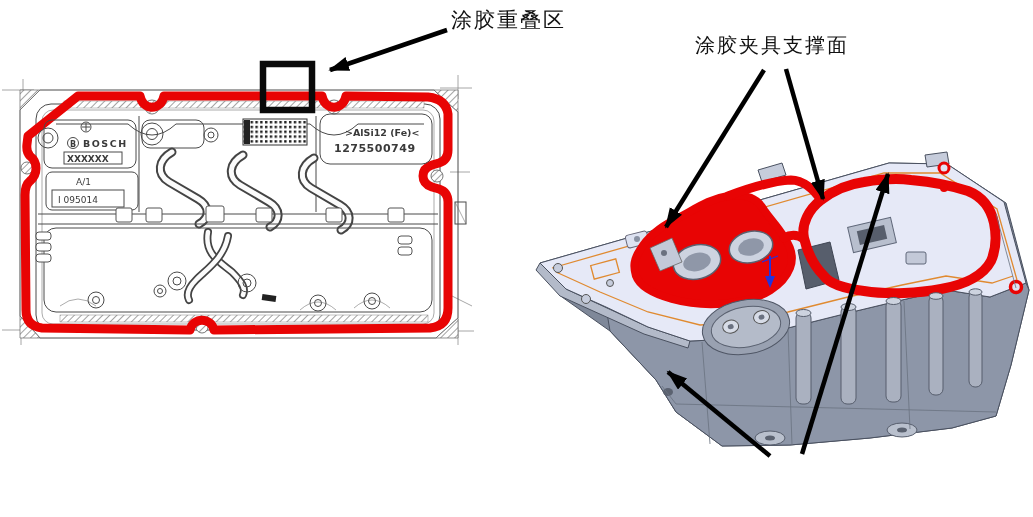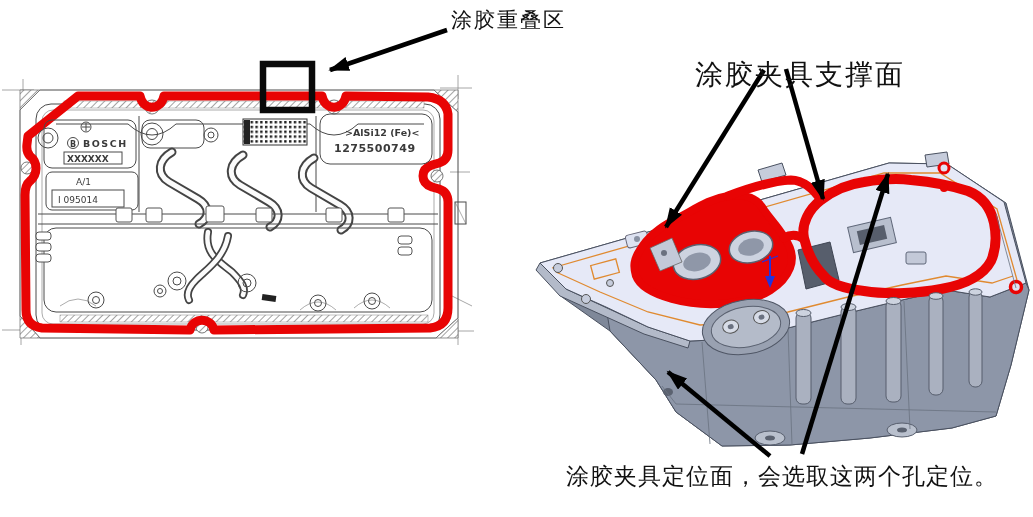--- a/index.html
+++ b/index.html
@@ -2,21 +2,21 @@
 <html><head>
 <meta charset="utf-8">
 <style>
   html,body{margin:0;padding:0;background:#ffffff;}
   .canvas{position:relative;width:1033px;height:517px;background:#ffffff;overflow:hidden;
           font-family:"DejaVu Sans","Liberation Sans",sans-serif;}
   .layer{position:absolute;left:0;top:0;width:1033px;height:517px;}
   .cn-label{position:absolute;color:#111;white-space:nowrap;
             font-family:"DejaVu Sans","Liberation Sans",sans-serif;}
   .lbl-overlap{left:451px;top:6px;font-size:21px;letter-spacing:2px;font-family:Liberation Serif, serif;}
-  .lbl-support{left:695px;top:32px;font-size:28px;letter-spacing:2px;margin-top:24px;}
+  .lbl-support{left:695px;top:32px;font-size:20px;letter-spacing:2px;}
   .lbl-locating{left:566px;top:461px;font-size:23px;letter-spacing:1px;}
   svg text{font-family:"DejaVu Sans","Liberation Sans",sans-serif;fill:#3a3a3a;}
   .thin{stroke:#4a4a4a;stroke-width:1;fill:none;}
   .thin2{stroke:#6a6a6a;stroke-width:.7;fill:none;opacity:.8;}
   .ext{stroke:#909090;stroke-width:.8;fill:none;}
   .glue{stroke:#e80404;fill:none;stroke-linejoin:round;stroke-linecap:round;}
   .glue-fill{stroke:#e80404;fill:#e80404;stroke-linejoin:round;}
   .slot-out{stroke:#444;stroke-width:9;fill:none;stroke-linecap:round;}
   .slot-in{stroke:#fbfbfb;stroke-width:5;fill:none;stroke-linecap:round;}
   .tube-out{stroke:#444;stroke-width:8;fill:none;stroke-linecap:round;}
@@ -302,14 +302,13 @@
     <rect x="263" y="64" width="49" height="46" fill="none" stroke="#0a0a0a" stroke-width="6.5"></rect>
     <line class="ann" x1="447" y1="30" x2="330" y2="70" marker-end="url(#ah)"></line>
     <line class="ann" x1="764" y1="70" x2="666" y2="227" marker-end="url(#ah)"></line>
     <line class="ann" x1="786" y1="69" x2="823" y2="199" marker-end="url(#ah)"></line>
     <line class="ann" x1="770" y1="456" x2="668" y2="372" marker-end="url(#ah)"></line>
     <line class="ann" x1="802" y1="454" x2="888" y2="174" marker-end="url(#ah)"></line>
   </svg>
 
   <div class="cn-label lbl-overlap">涂胶重叠区</div>
   <div class="cn-label lbl-support">涂胶夹具支撑面</div>
-  <div class="cn-label lbl-locating">涂胶夹具定位面，会选取这两个孔定位。</div>
 </div>
 
 </body></html>

